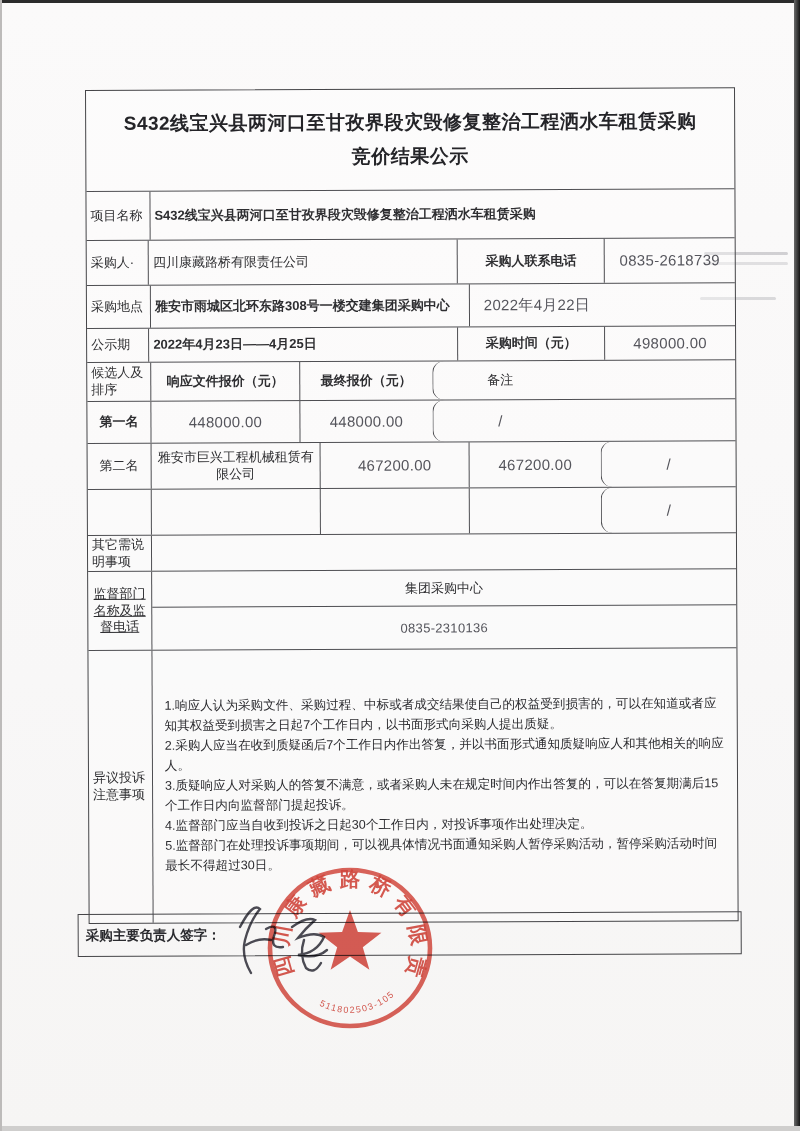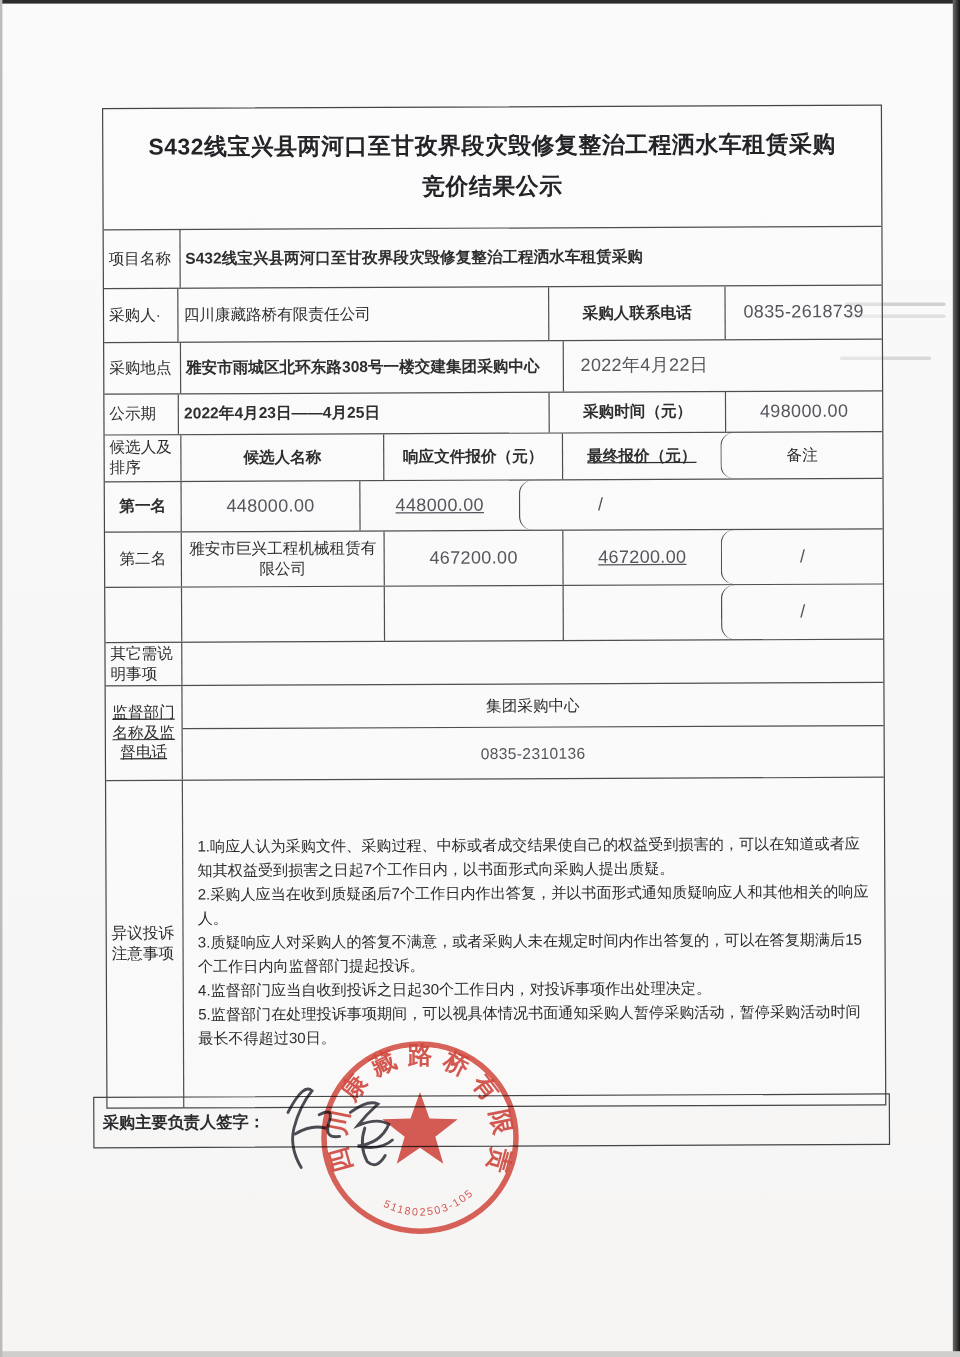--- a/index.html
+++ b/index.html
@@ -29,21 +29,21 @@
   .bold{font-weight:bold;}
   .num{color:#55555c;font-size:15px;letter-spacing:.3px;}
 
   
   .w-label{width:63px;}
   .w-wide{width:319px;}
   .w-k{width:151px;}
   .w-v{width:135px;}
   .w-name{width:170px;}
   .w-doc{width:149px;}
-  .w-final{width:133px;text-decoration:underline;}
+  .w-final{width:133px;}
   .w-rem{width:135px;border-radius:11px;}
   .w-full{width:650px;}
   .w-body{width:587px;}
 
   
   .h-title{height:100px;}
   .h-project{height:48px;}
   .h-buyer{height:44px;}
   .h-loc{height:42px;}
   .h-pub{height:33px;}
@@ -115,21 +115,20 @@
 
     <div class="row">
       <div class="cell w-label h-pub lab">公示期</div>
       <div class="cell w-wide h-pub lab bold">2022年4月23日——4月25日</div>
       <div class="cell w-k h-pub bold">采购时间（元）</div>
       <div class="cell w-v h-pub num">498000.00</div>
     </div>
 
     <div class="row">
       <div class="cell w-label h-chead lab">候选人及排序</div>
-      <div class="cell w-name h-chead bold">候选人名称</div>
       <div class="cell w-doc h-chead bold">响应文件报价（元）</div>
       <div class="cell w-final h-chead bold">最终报价（元）</div>
       <div class="cell w-rem h-chead">备注</div>
     </div>
 
     <div class="row">
       <div class="cell w-label h-r1 bold">第一名</div>
       <div class="cell w-doc h-r1 num">448000.00</div>
       <div class="cell w-final h-r1 num">448000.00</div>
       <div class="cell w-rem h-r1 num">/</div>

